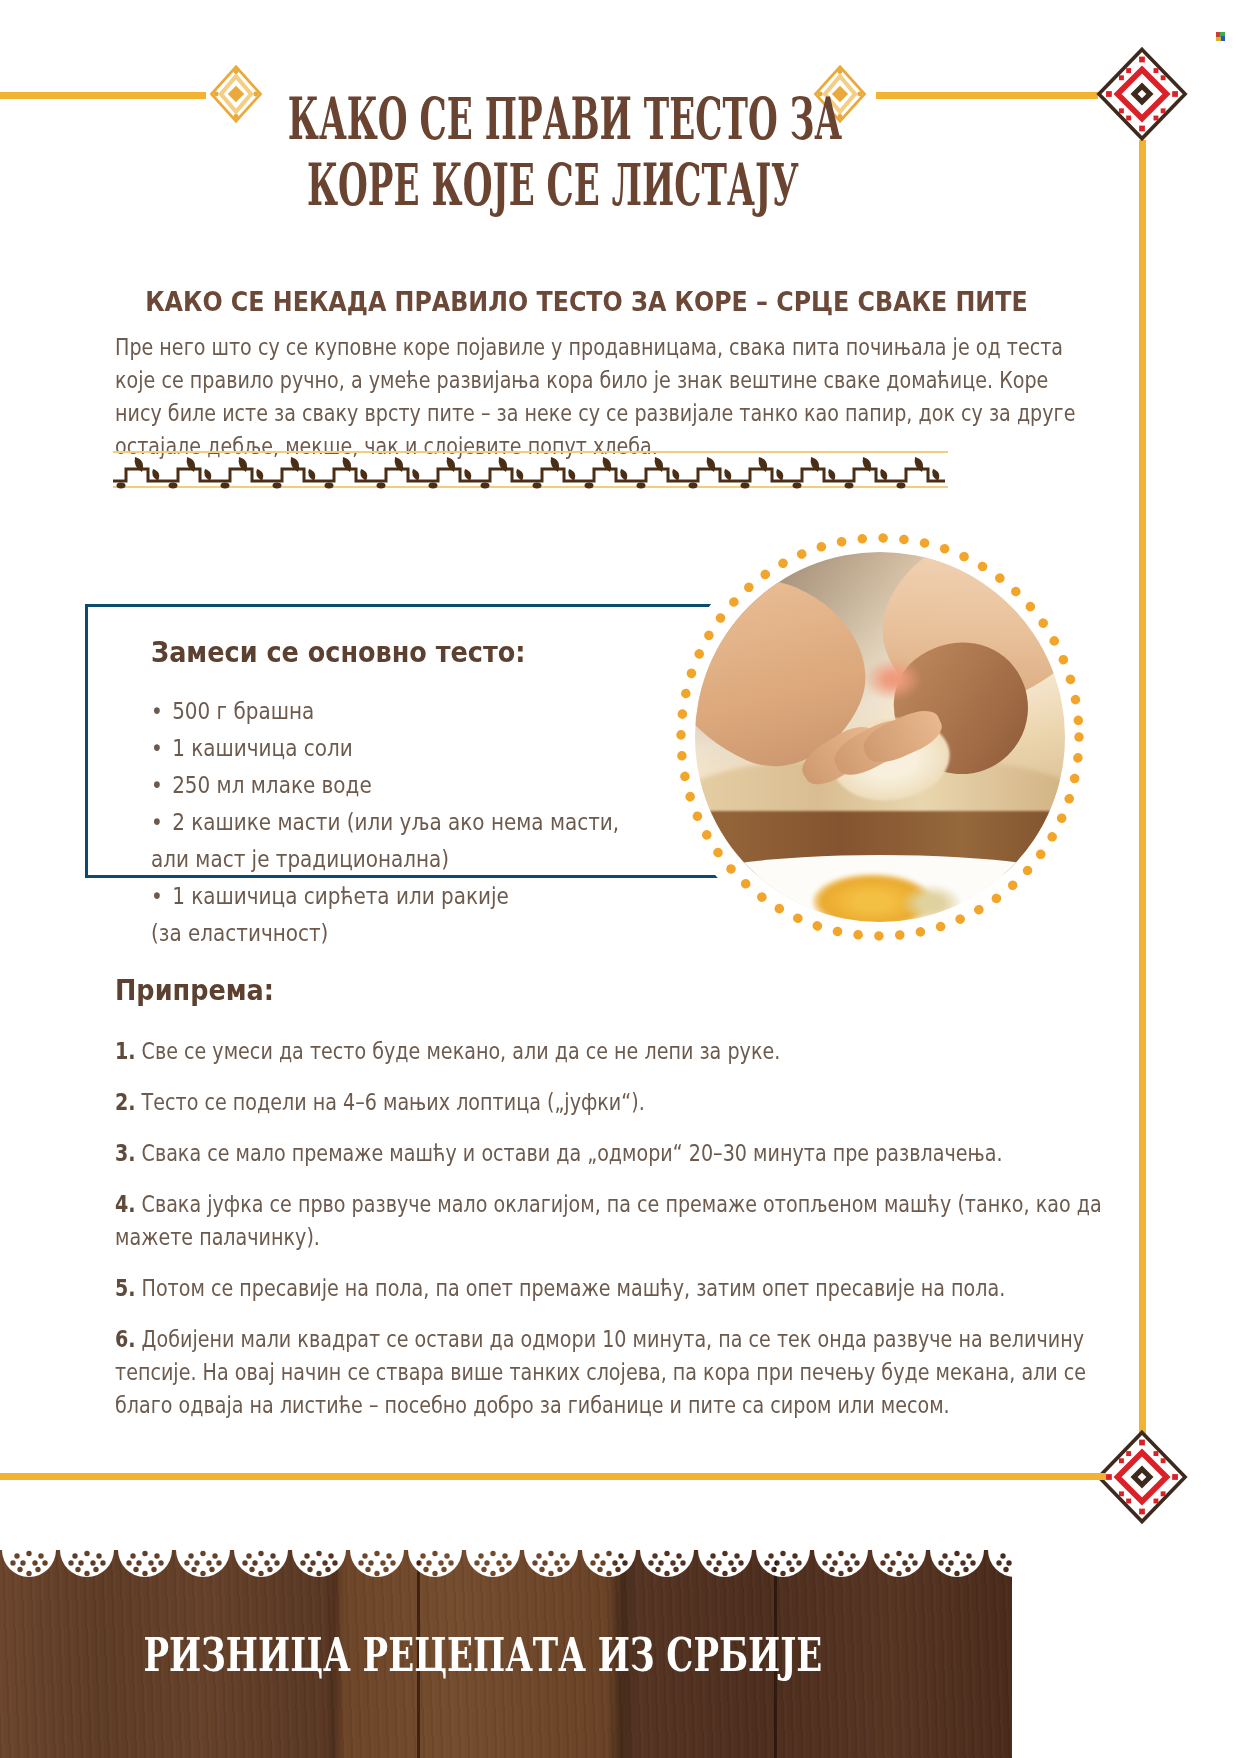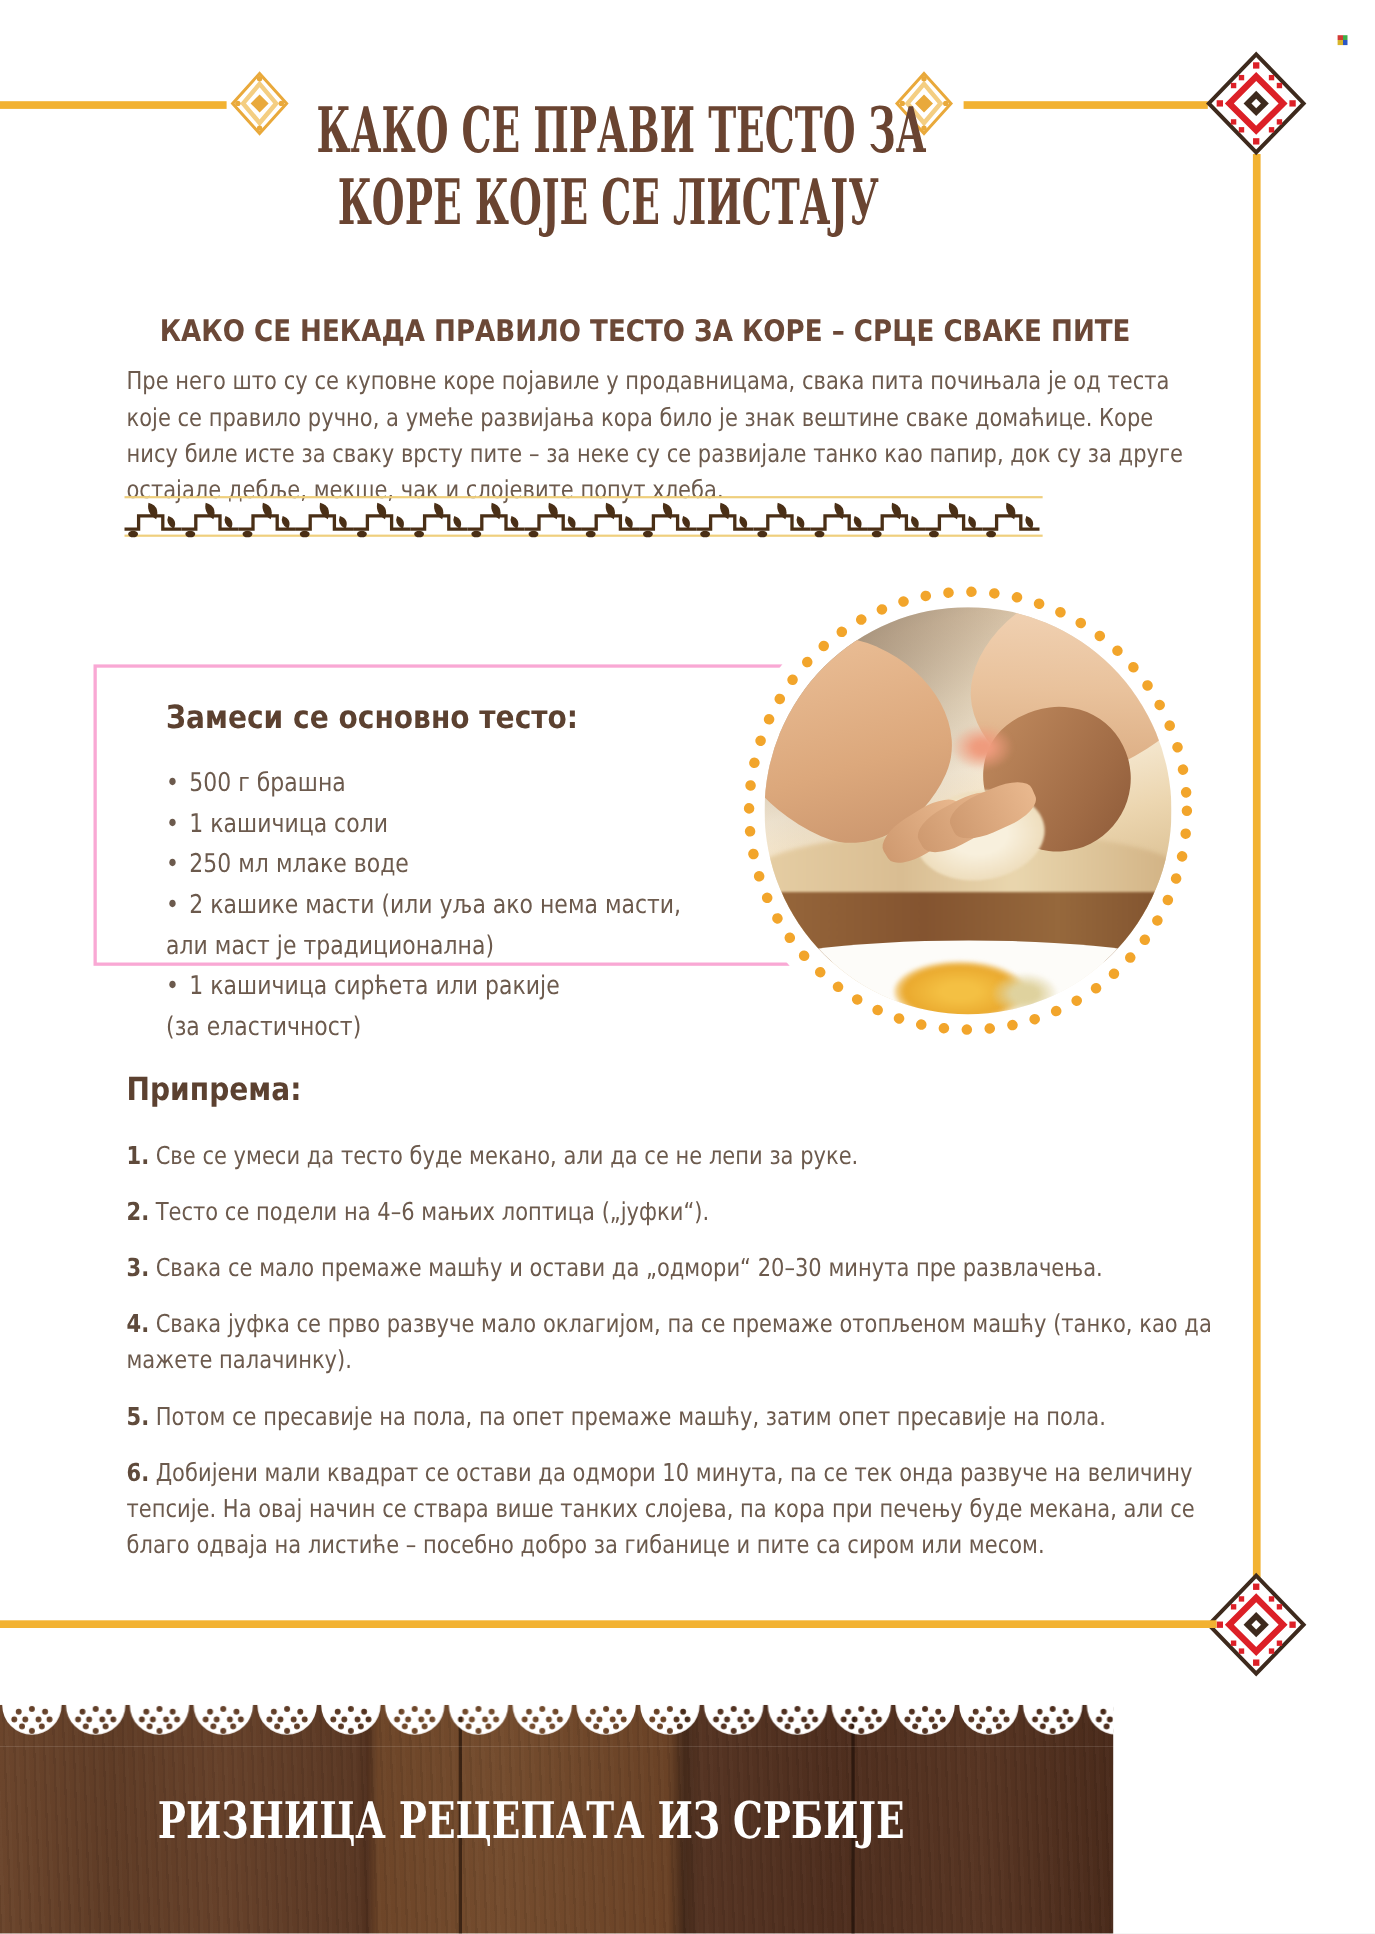--- a/index.html
+++ b/index.html
@@ -28,21 +28,21 @@
   
   .subtitle{position:absolute;left:85px;top:286px;width:980px;text-align:right;
         font-size:27px;font-weight:bold;color:#6B4837;white-space:nowrap;}
   .subtitle .squeeze-sub{display:inline-block;transform:scaleX(0.88);transform-origin:center;}
   .intro{position:absolute;left:115px;top:331px;font-size:22.5px;line-height:33px;
         color:#6C5A4D;white-space:nowrap;transform:scaleX(0.85);transform-origin:left top;}
   
   .divider{position:absolute;left:113px;top:450px;}
   
   .recipe-box{position:absolute;left:85px;top:604px;width:915px;height:274px;
-        border:3px solid #f9a8d4;box-sizing:border-box;}
+        border:3px solid #0c4a6e;box-sizing:border-box;}
   .box-heading{position:absolute;left:63px;top:28px;font-size:29px;font-weight:bold;color:#5C4130;
         white-space:nowrap;transform:scaleX(0.88);transform-origin:left top;}
   .ing-list{position:absolute;left:63px;top:86px;font-size:23.5px;line-height:37px;color:#6C5A4D;
         white-space:nowrap;transform:scaleX(0.85);transform-origin:left top;}
   .ing-mark:not(:empty){margin-right:11px;}
   
   .photo-wrap{position:absolute;left:665px;top:522px;width:430px;height:430px;border-radius:50%;
         background:#ffffff;}
   .dotted-ring{position:absolute;left:0;top:0;}
   .photo{position:absolute;left:30px;top:30px;width:370px;height:370px;border-radius:50%;

